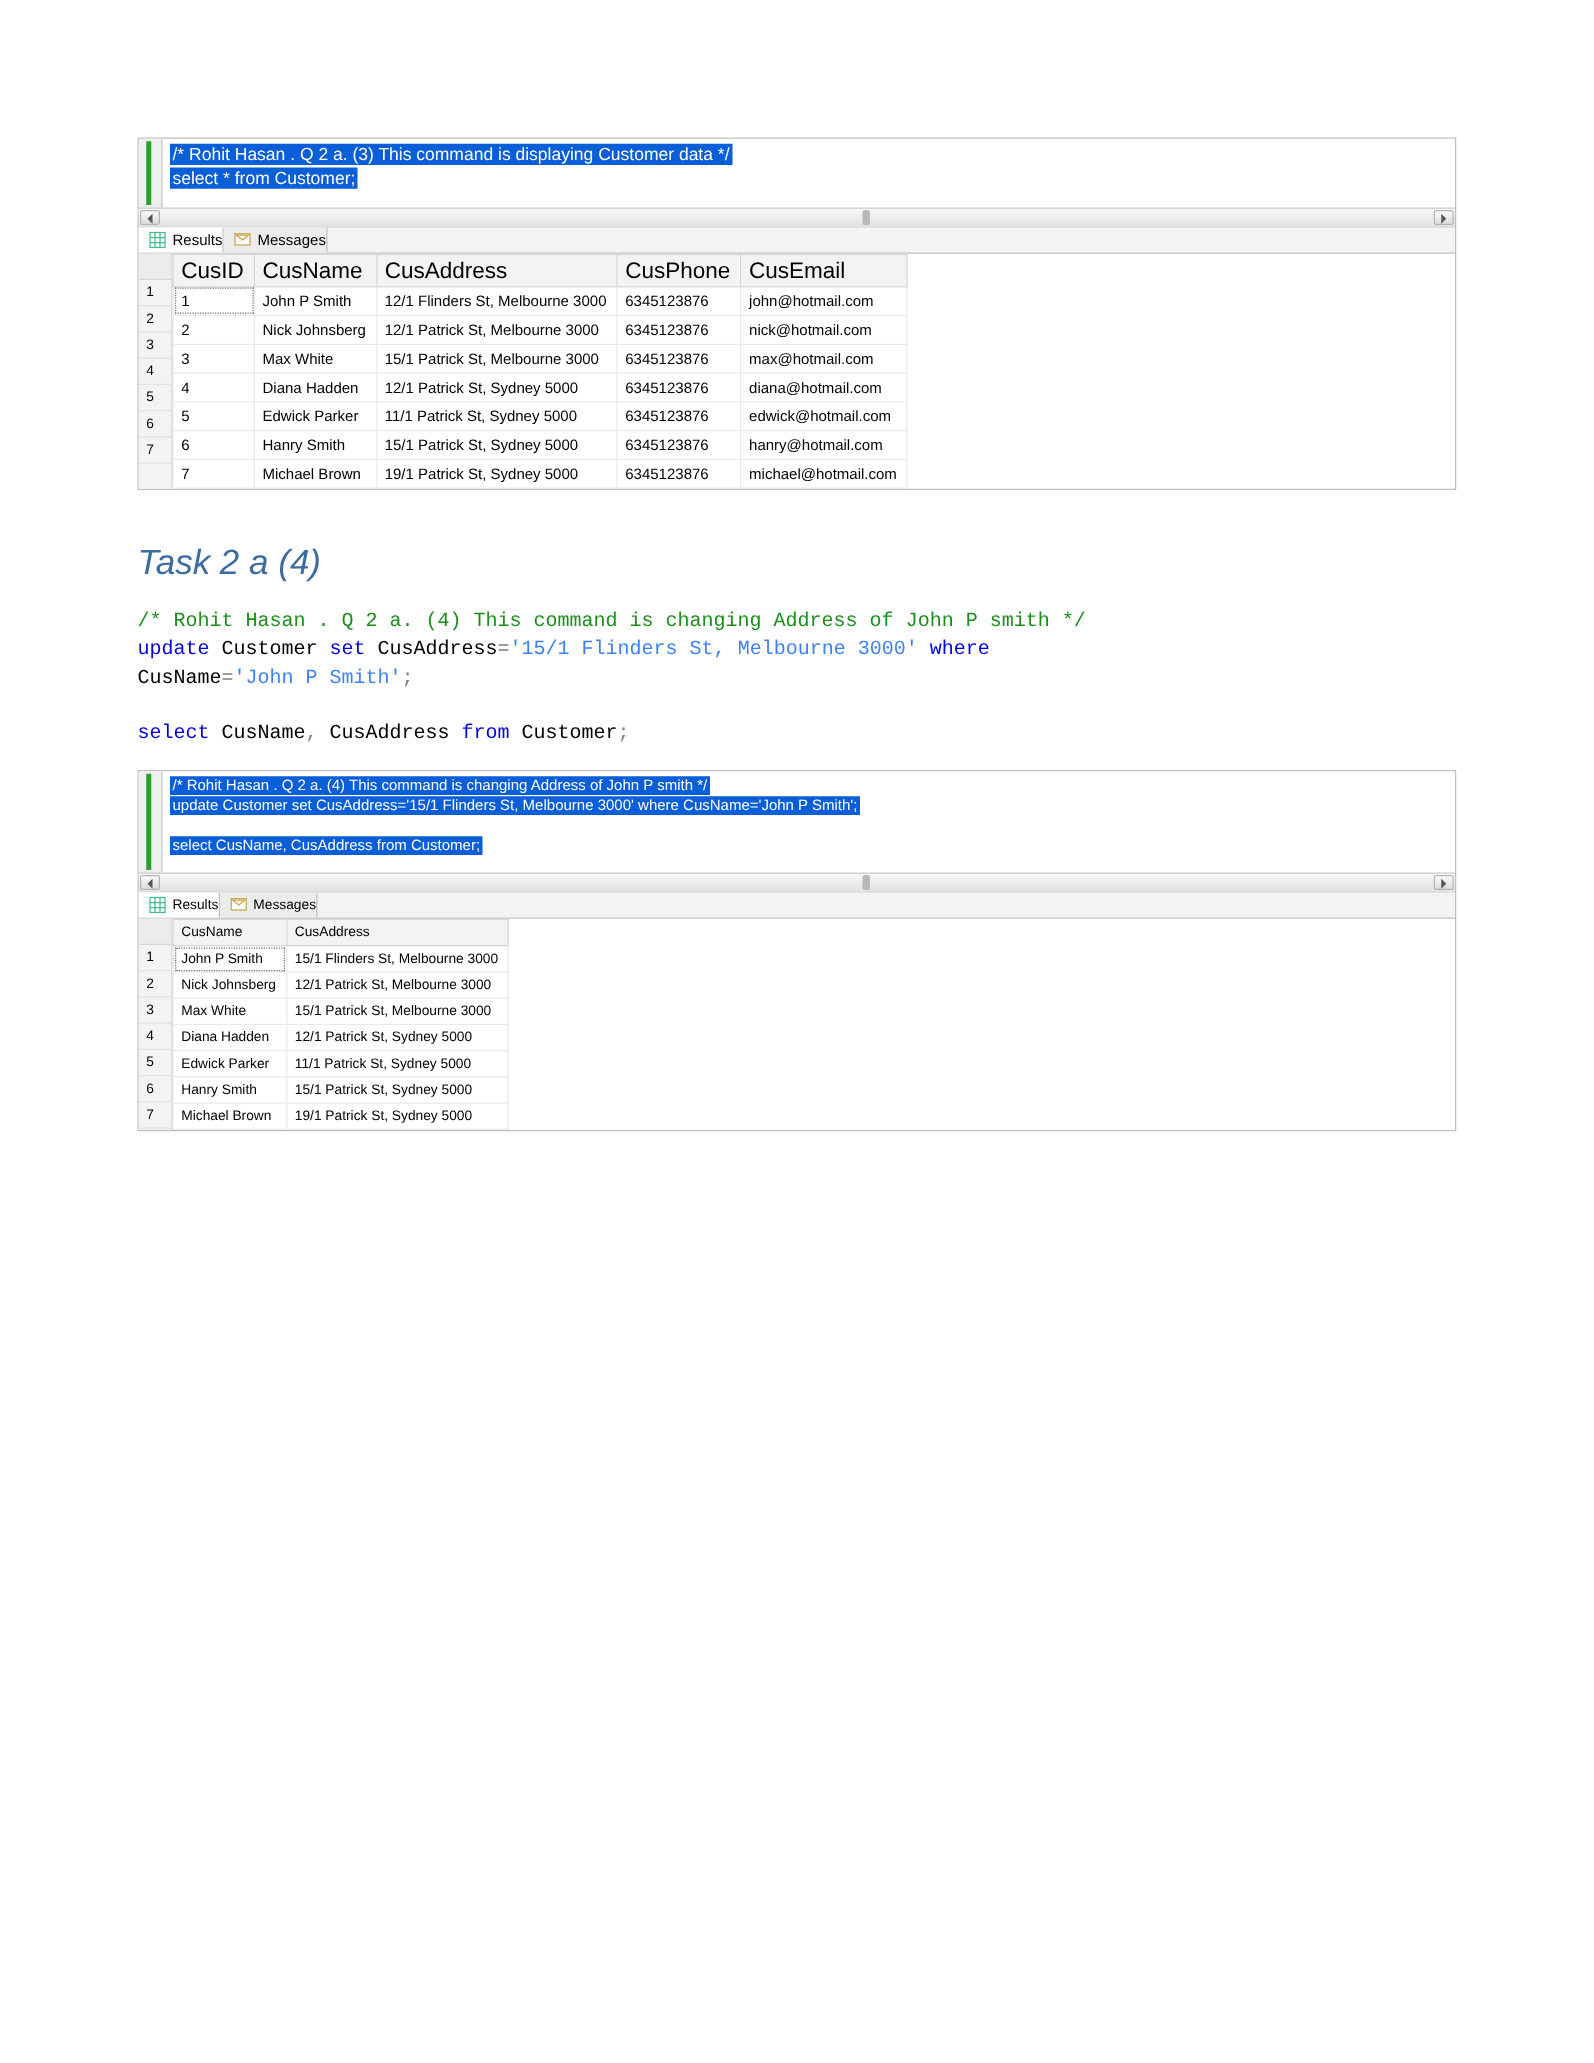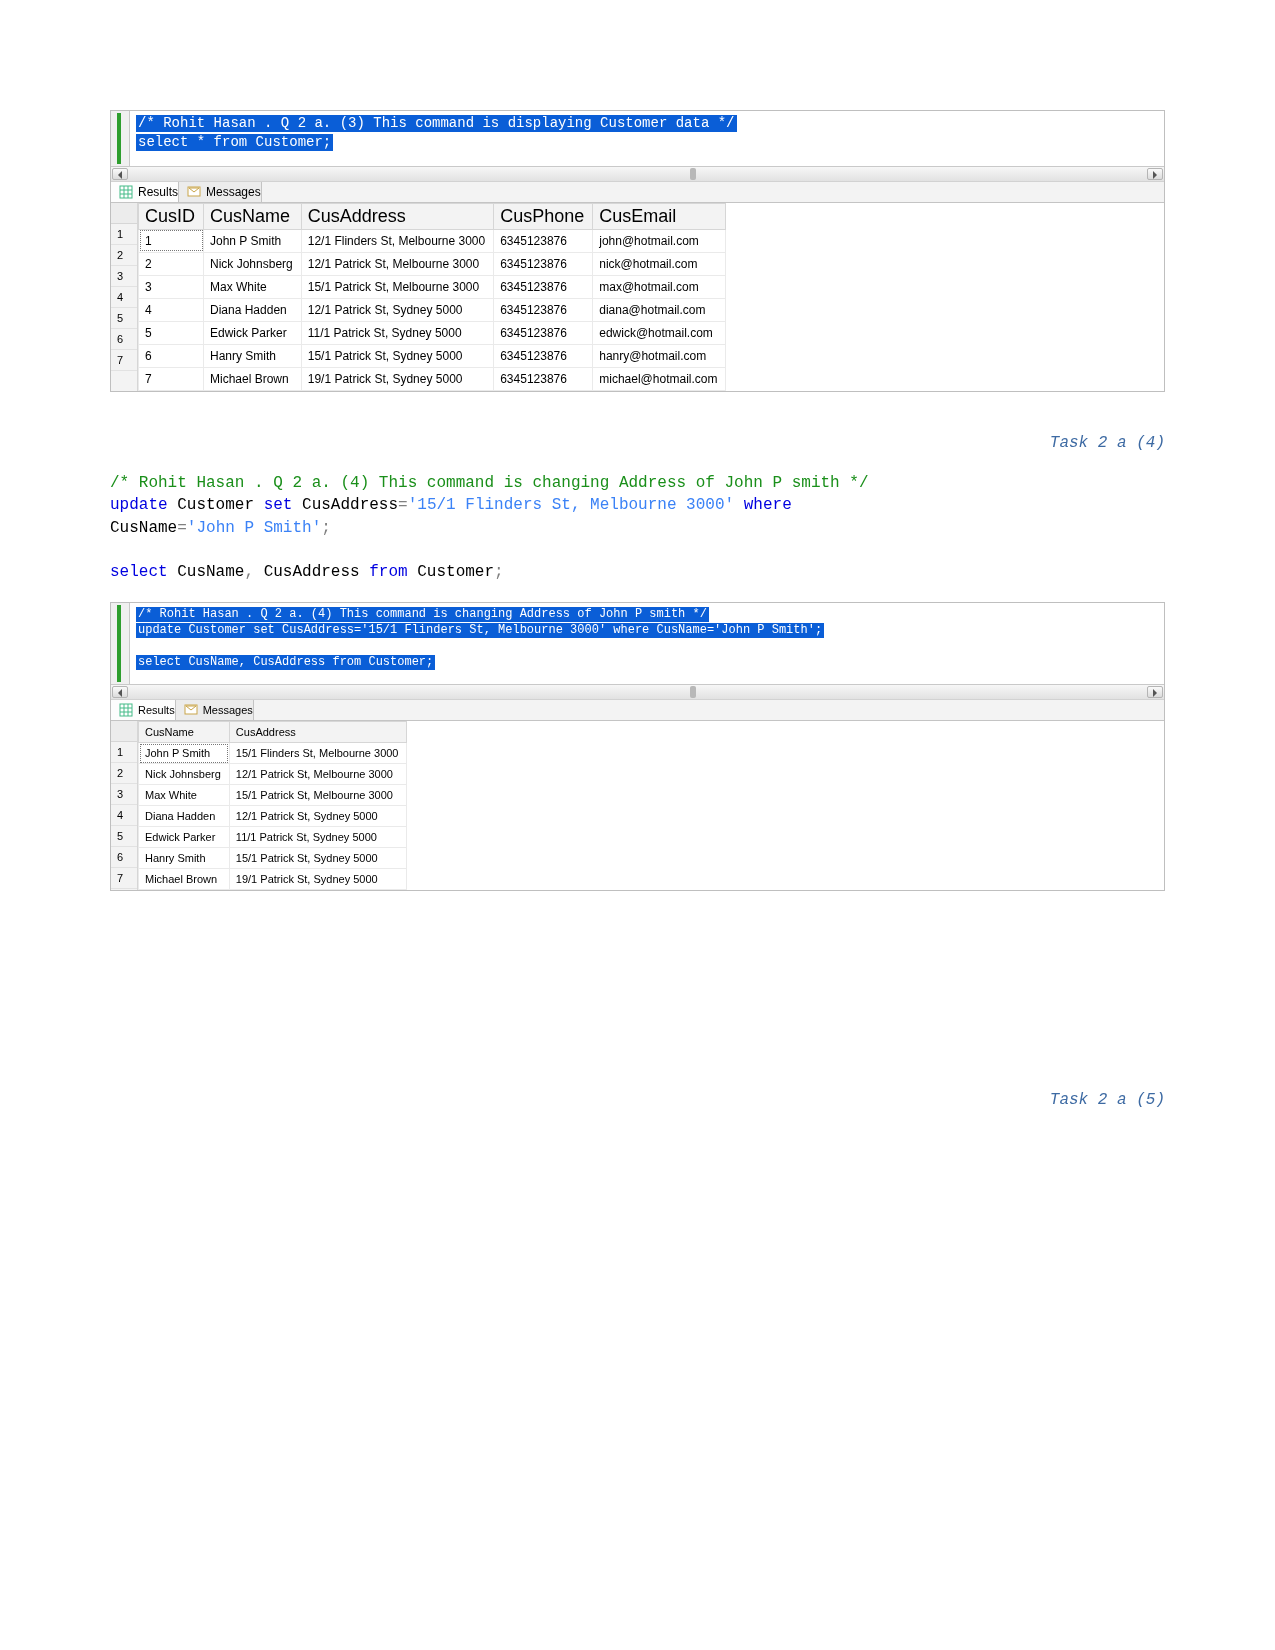--- a/index.html
+++ b/index.html
@@ -32,21 +32,21 @@
     border-right: 1px solid #c8c8c8;
     position: relative;
   }
   .ssms .gutter .bar {
     position: absolute; left: 6px; top: 2px; bottom: 2px; width: 4px;
     background: #2e9e2e;
   }
   .ssms .editor {
     flex: 1;
     padding: 3px 6px 14px 6px;
-    font-family: Liberation Mono, monospace;
+    font-family: Liberation Sans, sans-serif;
     font-size: 14px;
     line-height: 1.35;
     white-space: pre-wrap;
   }
   .ssms-small .editor { font-size: 12px; }
   .ssms .hl {
     background: #0a5ed7;
     color: #fff;
     padding: 0 2px 1px 2px;
   }
@@ -121,26 +121,25 @@
     white-space: nowrap;
   }
   .ssms-small table.grid th, .ssms-small table.grid td { font-size: 11px; height: 16px; }
   table.grid td.sel {
     outline: 1px dotted #777;
     outline-offset: -2px;
   }
 
   
   .heading {
-    font-family: Liberation Mono, monospace;
+    font-family: Liberation Sans, sans-serif;
     font-style: italic;
     color: #3d6aa3;
-    font-size: 16px;
+    font-size: 28px;
     margin: 42px 0 20px 0;
-    text-align: right;
   }
   pre.doc-code {
     font-family: Consolas, "Courier New", monospace;
     font-size: 16px;
     line-height: 1.4;
     white-space: pre-wrap;
     margin: 0 0 18px 0;
   }
   .c-green { color: #1a8f1a; }
   .c-blue  { color: #0000e0; }
@@ -356,15 +355,14 @@
             </tr>
             <tr>
               <td>Michael Brown</td>
               <td>19/1 Patrick St, Sydney 5000</td>
             </tr>
           </tbody>
       </table>
     </div>
   </div>
 
-  <div class="heading" style="margin-top:200px">Task 2 a (5)</div>
 
 </div>
 
 </body></html>

